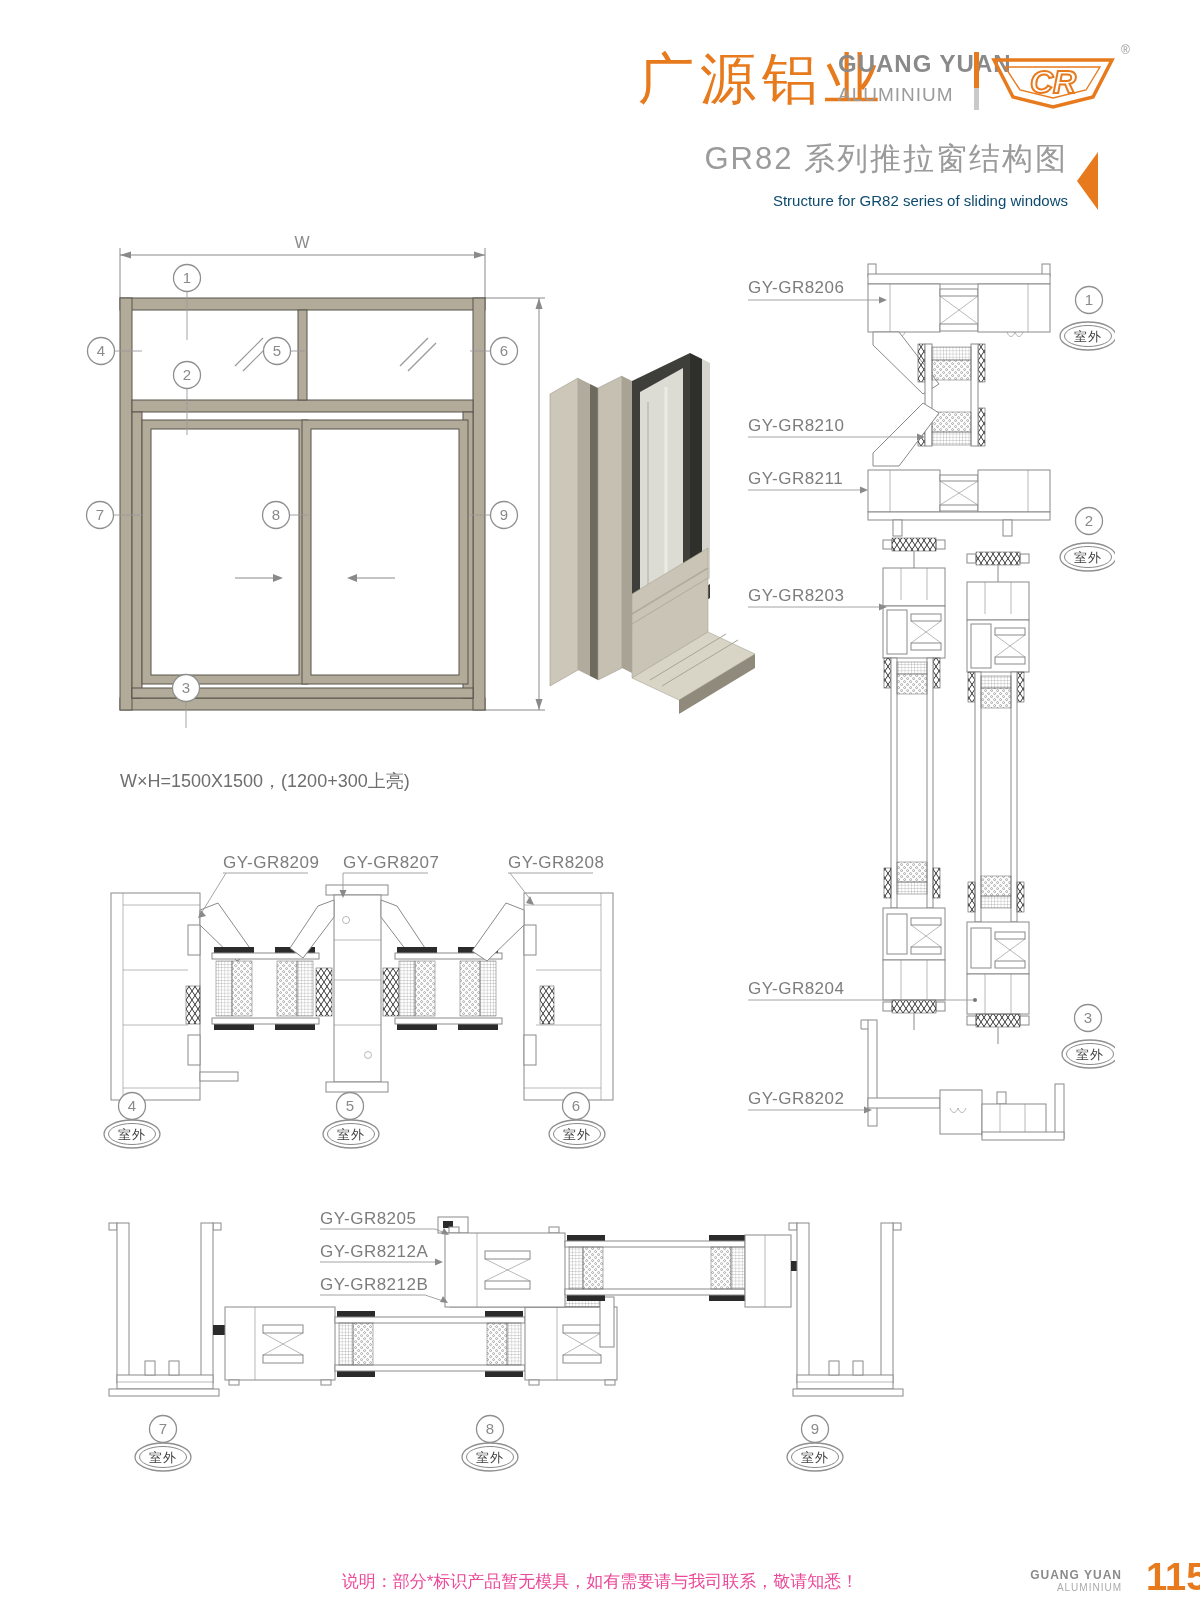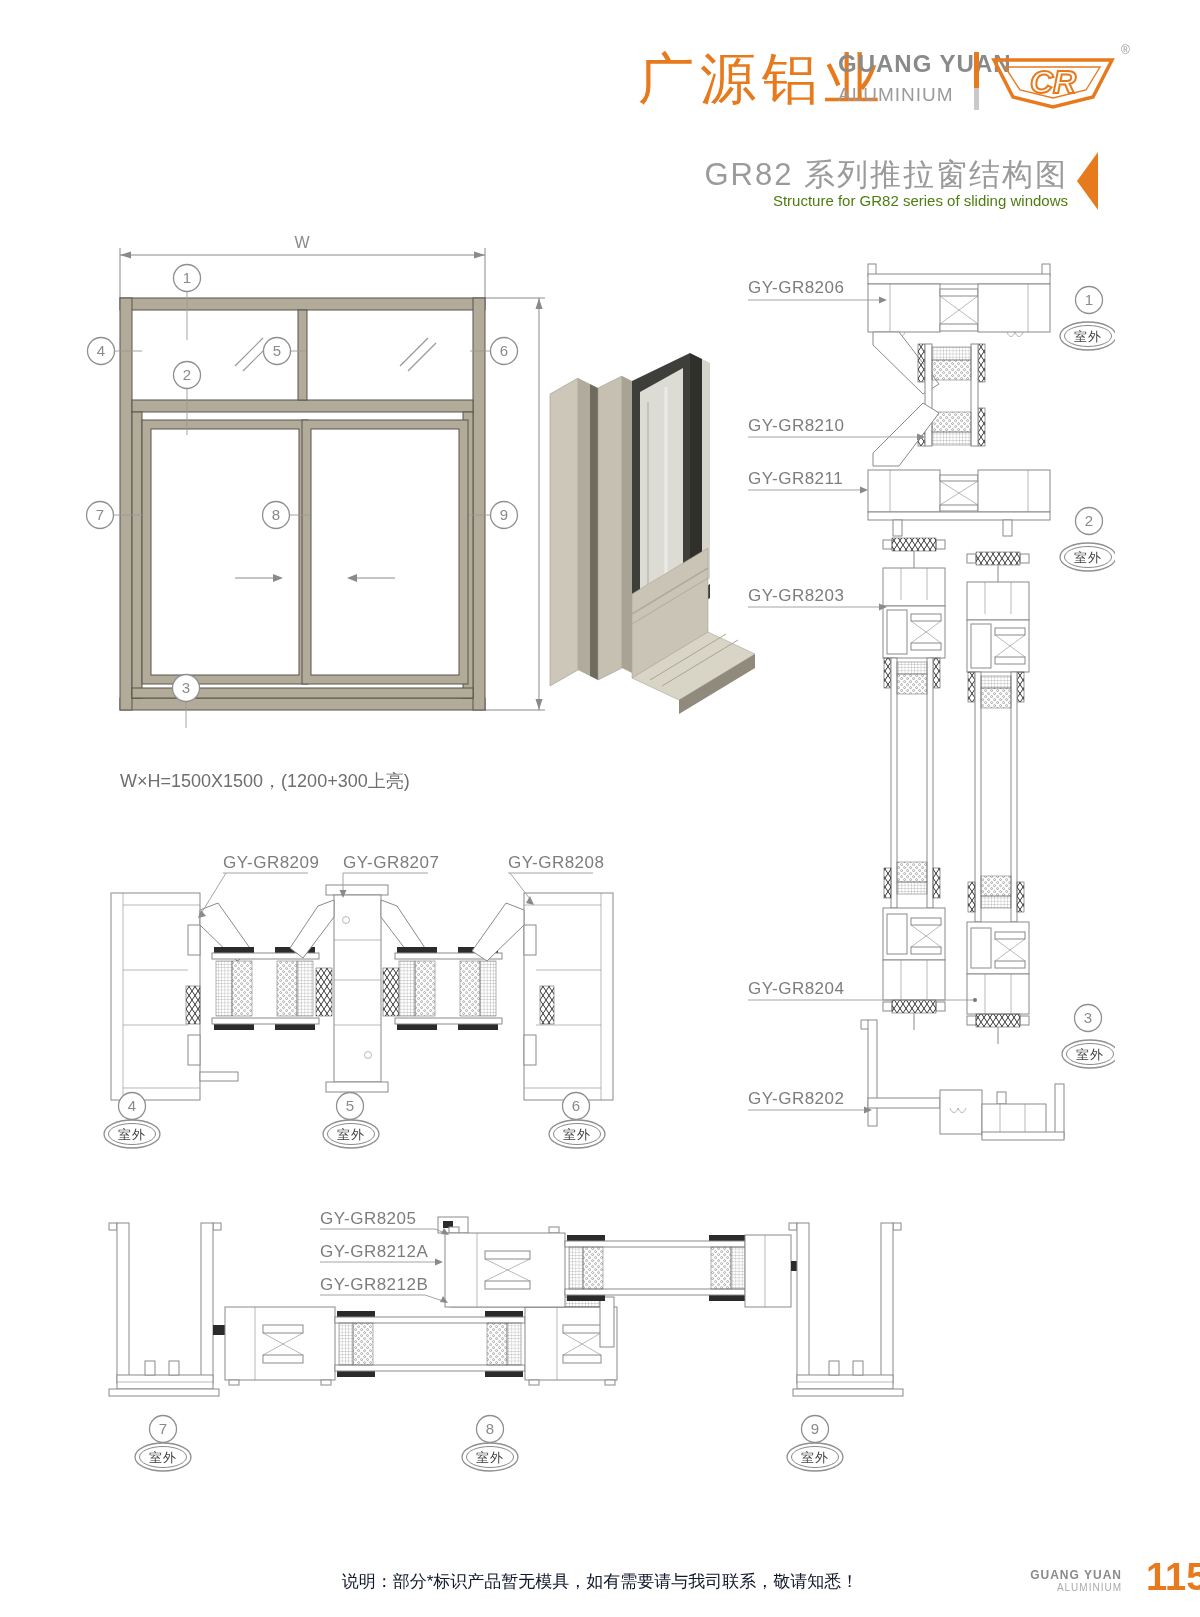--- a/index.html
+++ b/index.html
@@ -5,28 +5,28 @@
   html,body{margin:0;padding:0;background:#fff;}
   .page{position:relative;width:1200px;height:1617px;background:#fff;overflow:hidden;
         font-family:"Liberation Sans",sans-serif;}
   .abs{position:absolute;}
   
   .brand-cn{left:638px;top:42px;font-size:56px;font-weight:400;color:#E87A1E;letter-spacing:6px;}
   .brand-en1{left:838px;top:50px;font-size:24px;font-weight:bold;color:#8a8a8a;letter-spacing:1px;}
   .brand-en2{left:838px;top:84px;font-size:19px;color:#9b9b9b;letter-spacing:1px;}
   .logo-divider{left:974px;top:52px;width:5px;height:58px;
         background:linear-gradient(#E87A1E 0 62%, #c9c9c9 62% 100%);}
-  .title-main{right:132px;top:154px;font-size:31px;color:#9b9b9b;letter-spacing:2px;text-align:right;}
-  .title-sub{right:132px;top:192px;font-size:15px;color:#4d7c0f;text-align:right;}
+  .title-main{right:132px;top:138px;font-size:31px;color:#9b9b9b;letter-spacing:2px;text-align:right;}
+  .title-sub{right:132px;top:192px;font-size:15px;color:#0c4a6e;text-align:right;}
   .title-arrow{left:1077px;top:152px;width:0;height:0;
         border-right:21px solid #E87A1E;border-top:29px solid transparent;border-bottom:29px solid transparent;}
   
   .spec{left:120px;top:731px;font-size:18px;color:#6e6e6e;line-height:28px;margin-top:36px;}
   
-  .foot-note{left:0;right:0;top:1570px;text-align:center;font-size:17px;color:#0f172a;}
+  .foot-note{left:0;right:0;top:1570px;text-align:center;font-size:17px;color:#ec4899;}
   .foot-brand{right:78px;top:1568px;text-align:right;color:#8a8a8a;}
   .foot-brand .l1{font-size:12px;font-weight:bold;letter-spacing:1px;}
   .foot-brand .l2{font-size:10px;color:#ababab;letter-spacing:1px;}
   .foot-page{left:1146px;top:1556px;font-size:38px;font-weight:bold;color:#E87A1E;}
   
   text{font-family:"Liberation Sans",sans-serif;}
   .lbl{font-size:17px;fill:#7d7d7d;letter-spacing:.5px;}
   .co{font-size:15px;fill:#8a8a8a;text-anchor:middle;}
   .bdg{font-size:13px;fill:#404040;text-anchor:middle;letter-spacing:1px;}
   .dim{font-size:16px;fill:#8a8a8a;text-anchor:middle;}

